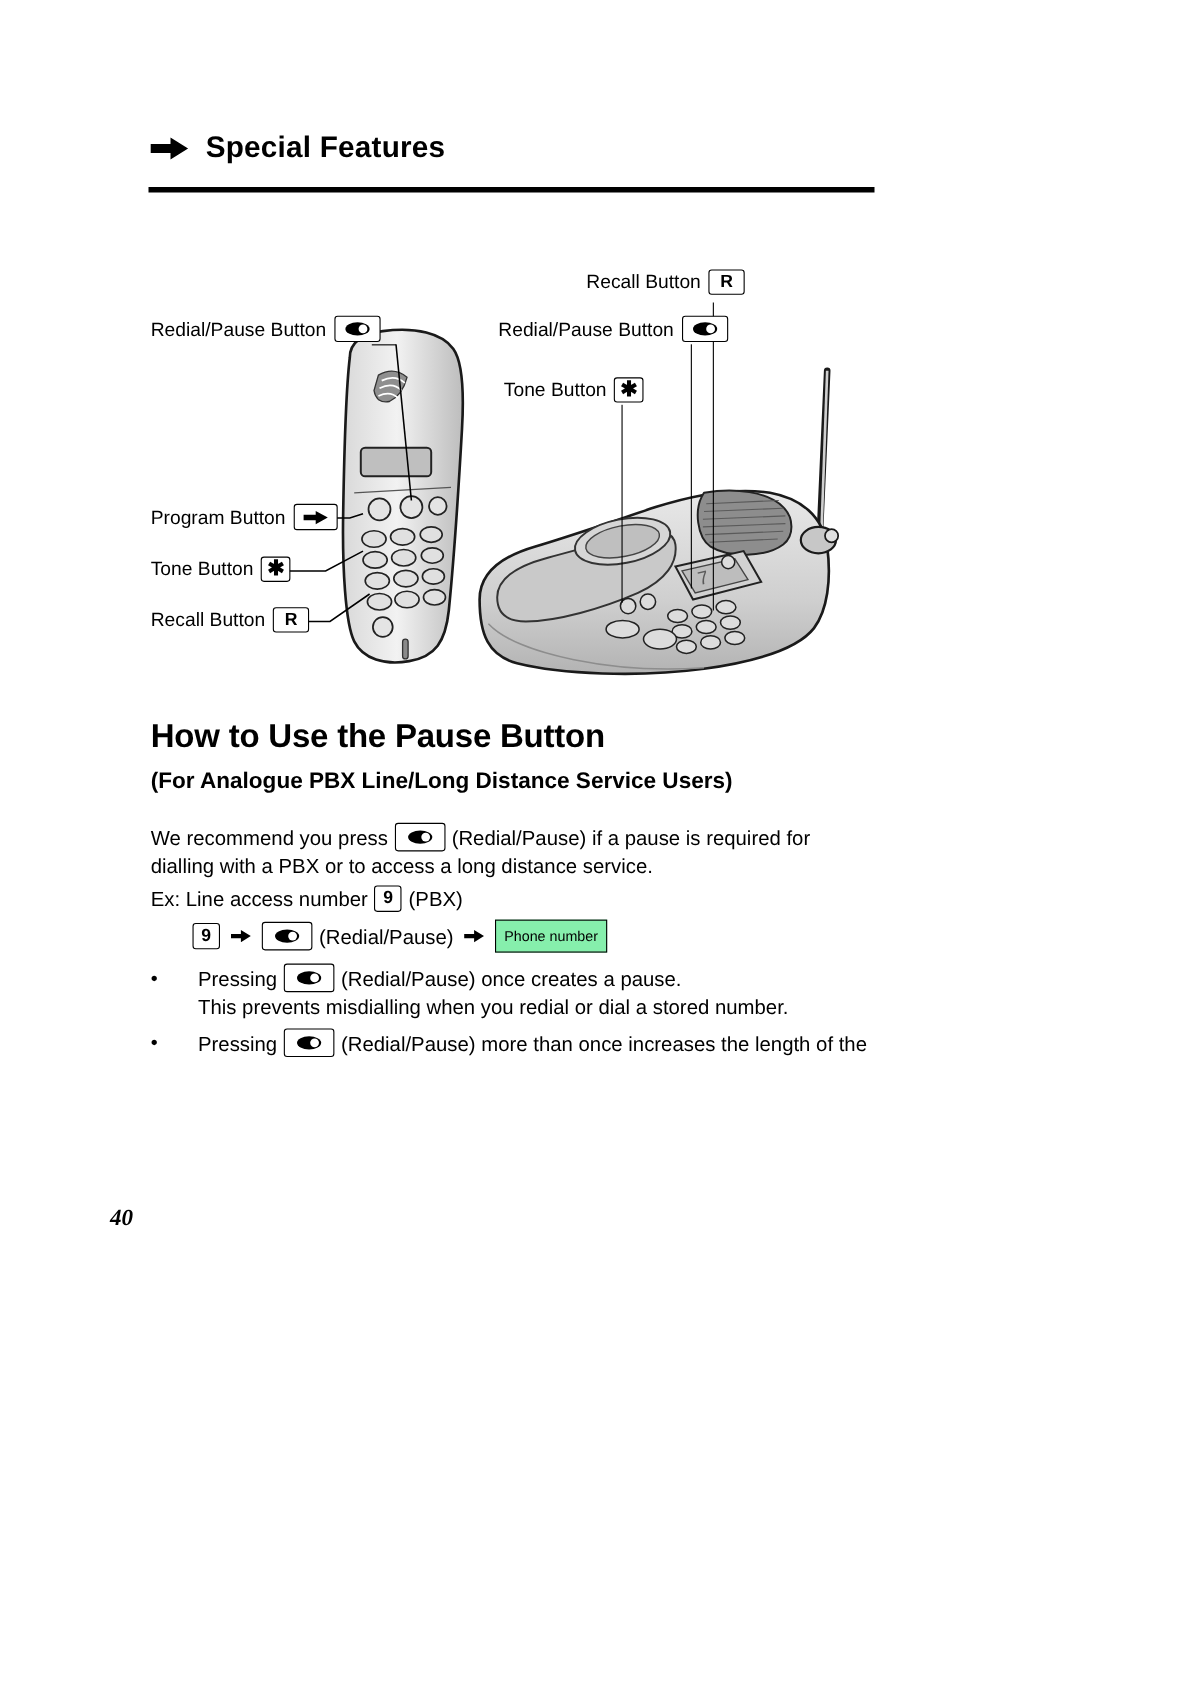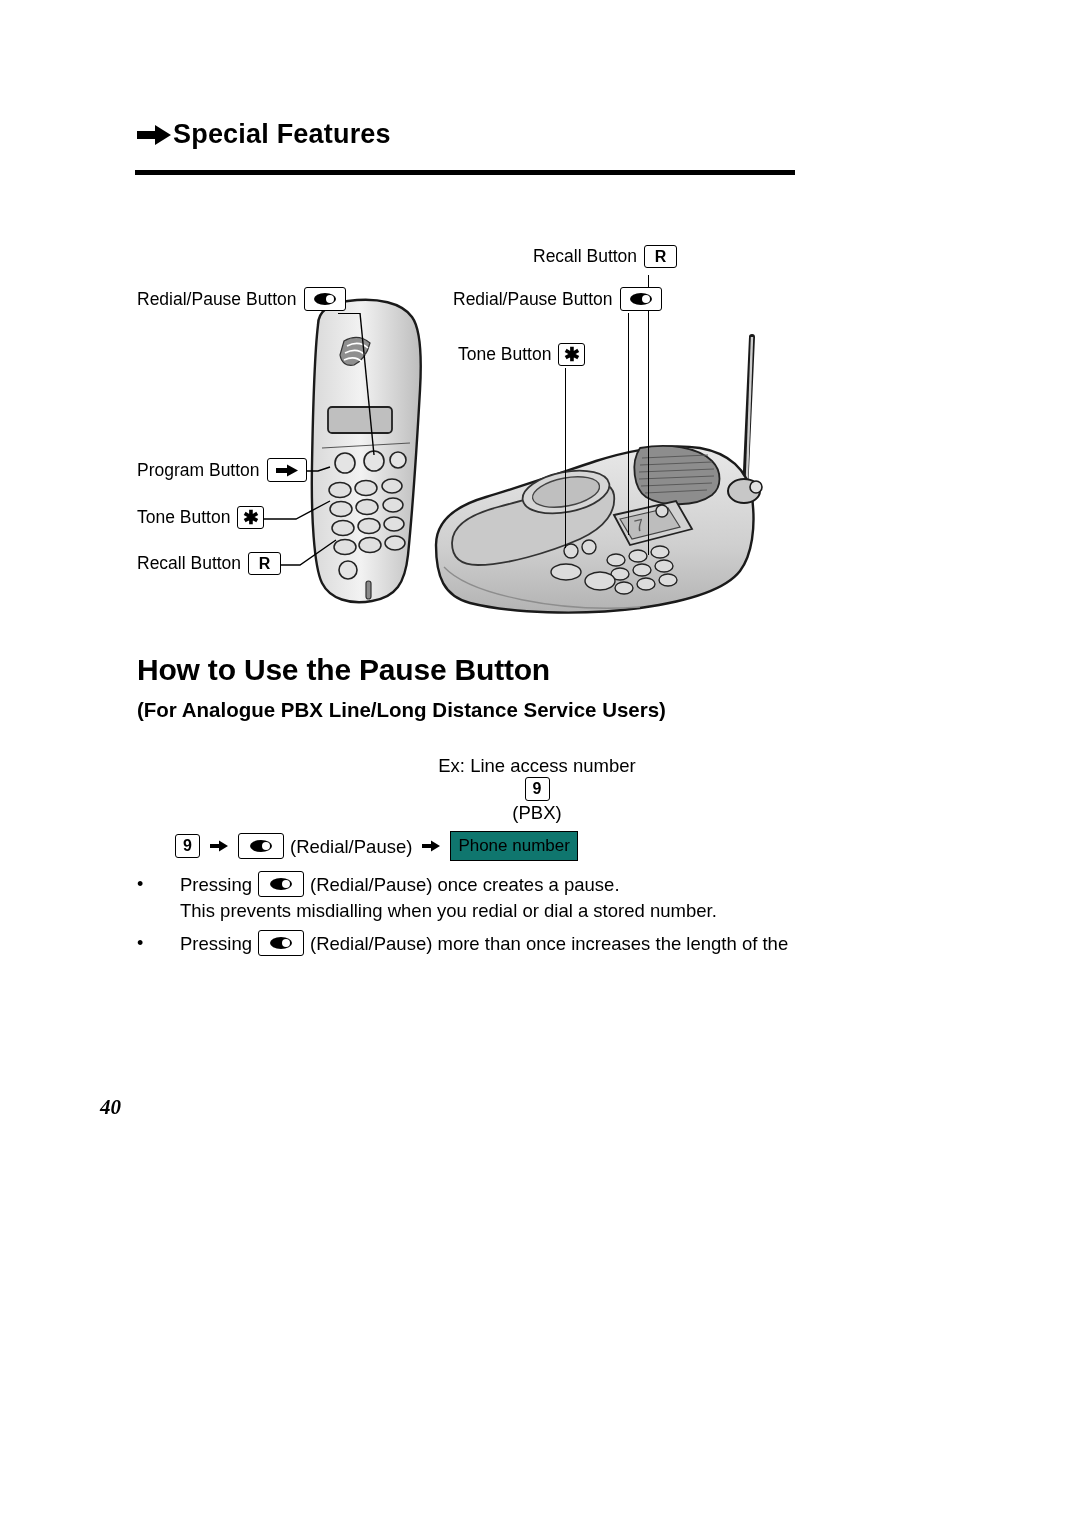--- a/index.html
+++ b/index.html
@@ -26,20 +26,21 @@
   
   .header {
     position: absolute;
     left: 135px;
     top: 120px;
     width: 660px;
   }
   .header-row {
     display: flex;
     align-items: center;
+    gap: 14px;
   }
   .header-arrow {
     width: 38px;
     height: 26px;
     position: relative;
     flex: none;
   }
   .header-arrow svg { display: block; }
   .header-title {
     font-size: 27px;
@@ -182,22 +183,22 @@
     position: relative;
   }
   .arrow-inline svg { display:block; }
 
   .phone-number-box {
     display: inline-flex;
     align-items: center;
     justify-content: center;
     border: 1.7px solid #000;
     padding: 2px 7px 3px 7px;
-    font-size: 17px;
-    background: #0f766e;
+    font-size: 13px;
+    background: #86efac;
   }
 
   
   .page-num {
     position: absolute;
     left: 100px;
     top: 1095px;
     font-size: 21px;
     font-weight: bold;
     font-style: italic;
@@ -418,23 +419,35 @@
       <span>Recall Button</span>
       <span class="key key-r">R</span>
     </div>
   </div>
 
   <div class="sec-title">How to Use the Pause Button</div>
   <div class="sec-sub">(For Analogue PBX Line/Long Distance Service Users)</div>
 
   <div class="body">
 
-
-
-    <div class="line" style="margin-top:6px;flex-direction:column;">
+    <div class="line">
+      <span class="t">We recommend you press</span>
+      <span class="gap6"></span>
+      <span class="key key-redial" style="width:46px;height:26px;">
+          <i class="redial-glyph"></i>
+        </span>
+      <span class="gap6"></span>
+      <span class="t">(Redial/Pause) if a pause is required for</span>
+    </div>
+
+    <div class="line">
+      <span class="t">dialling with a PBX or to access a long distance service.</span>
+    </div>
+
+    <div class="line" style="margin-top:6px;">
       <span class="t">Ex: Line access number</span>
       <span class="gap6"></span>
       <span class="key key-digit">9</span>
       <span class="gap6"></span>
       <span class="t">(PBX)</span>
     </div>
 
     <div class="line" style="margin-top:7px; margin-left:38px;">
       <span class="key key-digit">9</span>
       <span class="arrow-inline">

